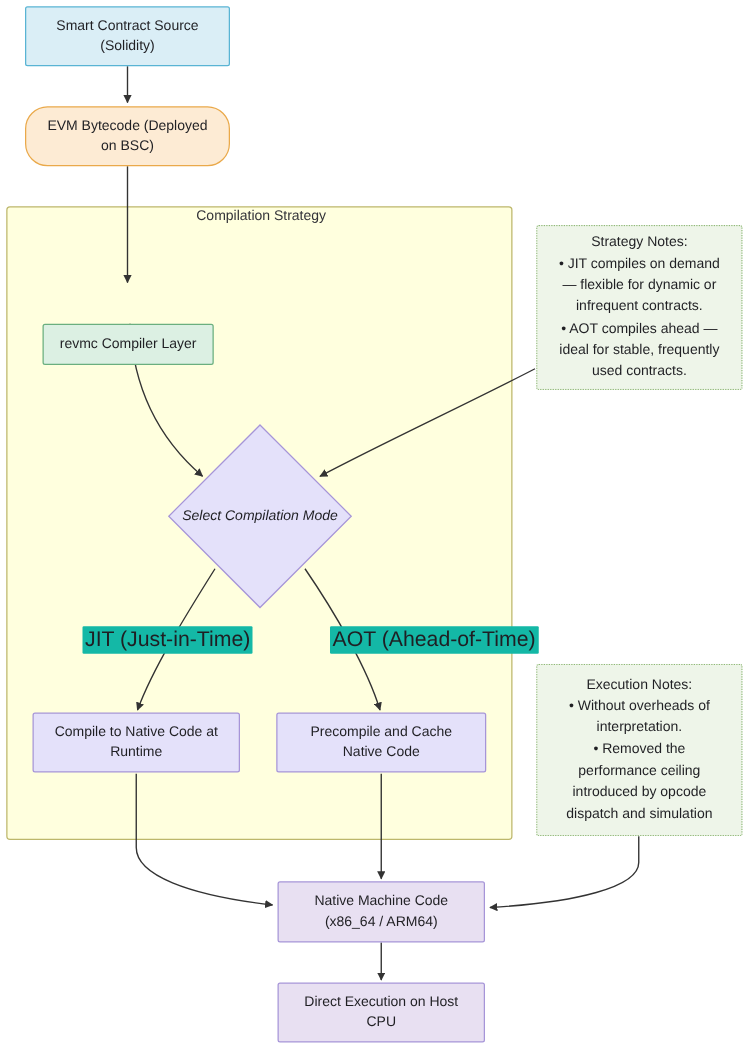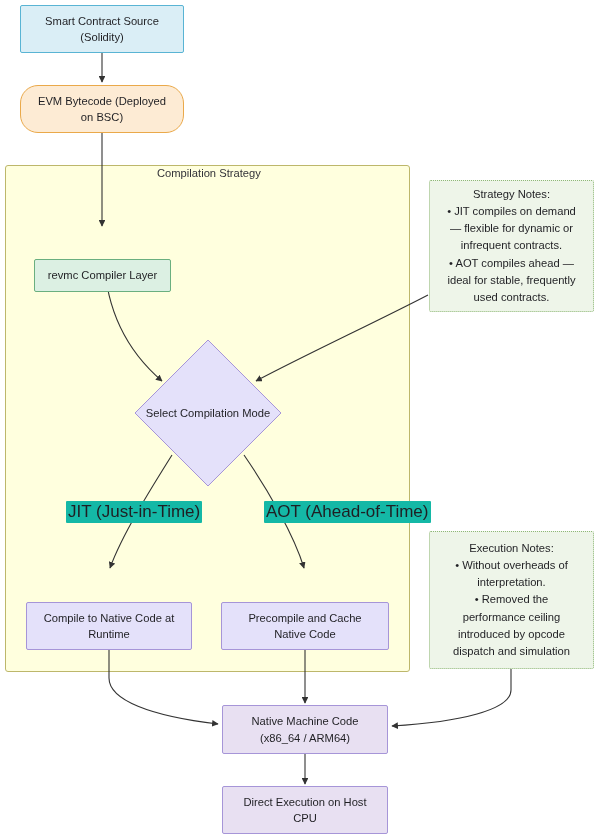--- a/index.html
+++ b/index.html
@@ -57,21 +57,21 @@
   .cluster-label {
     position: absolute;
     font-size: 11.2px;
     color: #333338;
     white-space: nowrap;
   }
   
   .n-blue   { background:#daeef6; border-color:#59b4d4; }
   .n-orange { background:#fdebd4; border-color:#eaa94a;border-radius:18px; }
   .n-green  { background:#dcf0e3; border-color:#6aaf7f; }
-  .n-purple { background:#e4e1fa; border-color:#a695d8;margin-top:32px; }
+  .n-purple { background:#e4e1fa; border-color:#a695d8; }
   .n-purple2{ background:#e8e0f2; border-color:#a695d8; }
   
   .note {
     position: absolute;
     box-sizing: border-box;
     background: #eef5e9;
     border: 1.4px dotted #8fb877;
     border-radius: 2px;
     display: flex;
     align-items: center;
@@ -104,20 +104,21 @@
     position: absolute;
     left: 0; top: 0;
     width: 100%; height: 100%;
   }
   .diamond-text {
     position: relative;
     font-size: 11.2px;
     color: #1f1f23;
     white-space: nowrap;
     z-index: 2;
+    font-style: italic;
   }
 </style>
 </head>
 <body>
 
 <div id="canvas">
 
   <div class="cluster" style="left:5px; top:165px; width:405px; height:507px;"></div>
   <div class="cluster-label" style="left:157px; top:167px;">Compilation Strategy</div>
 

